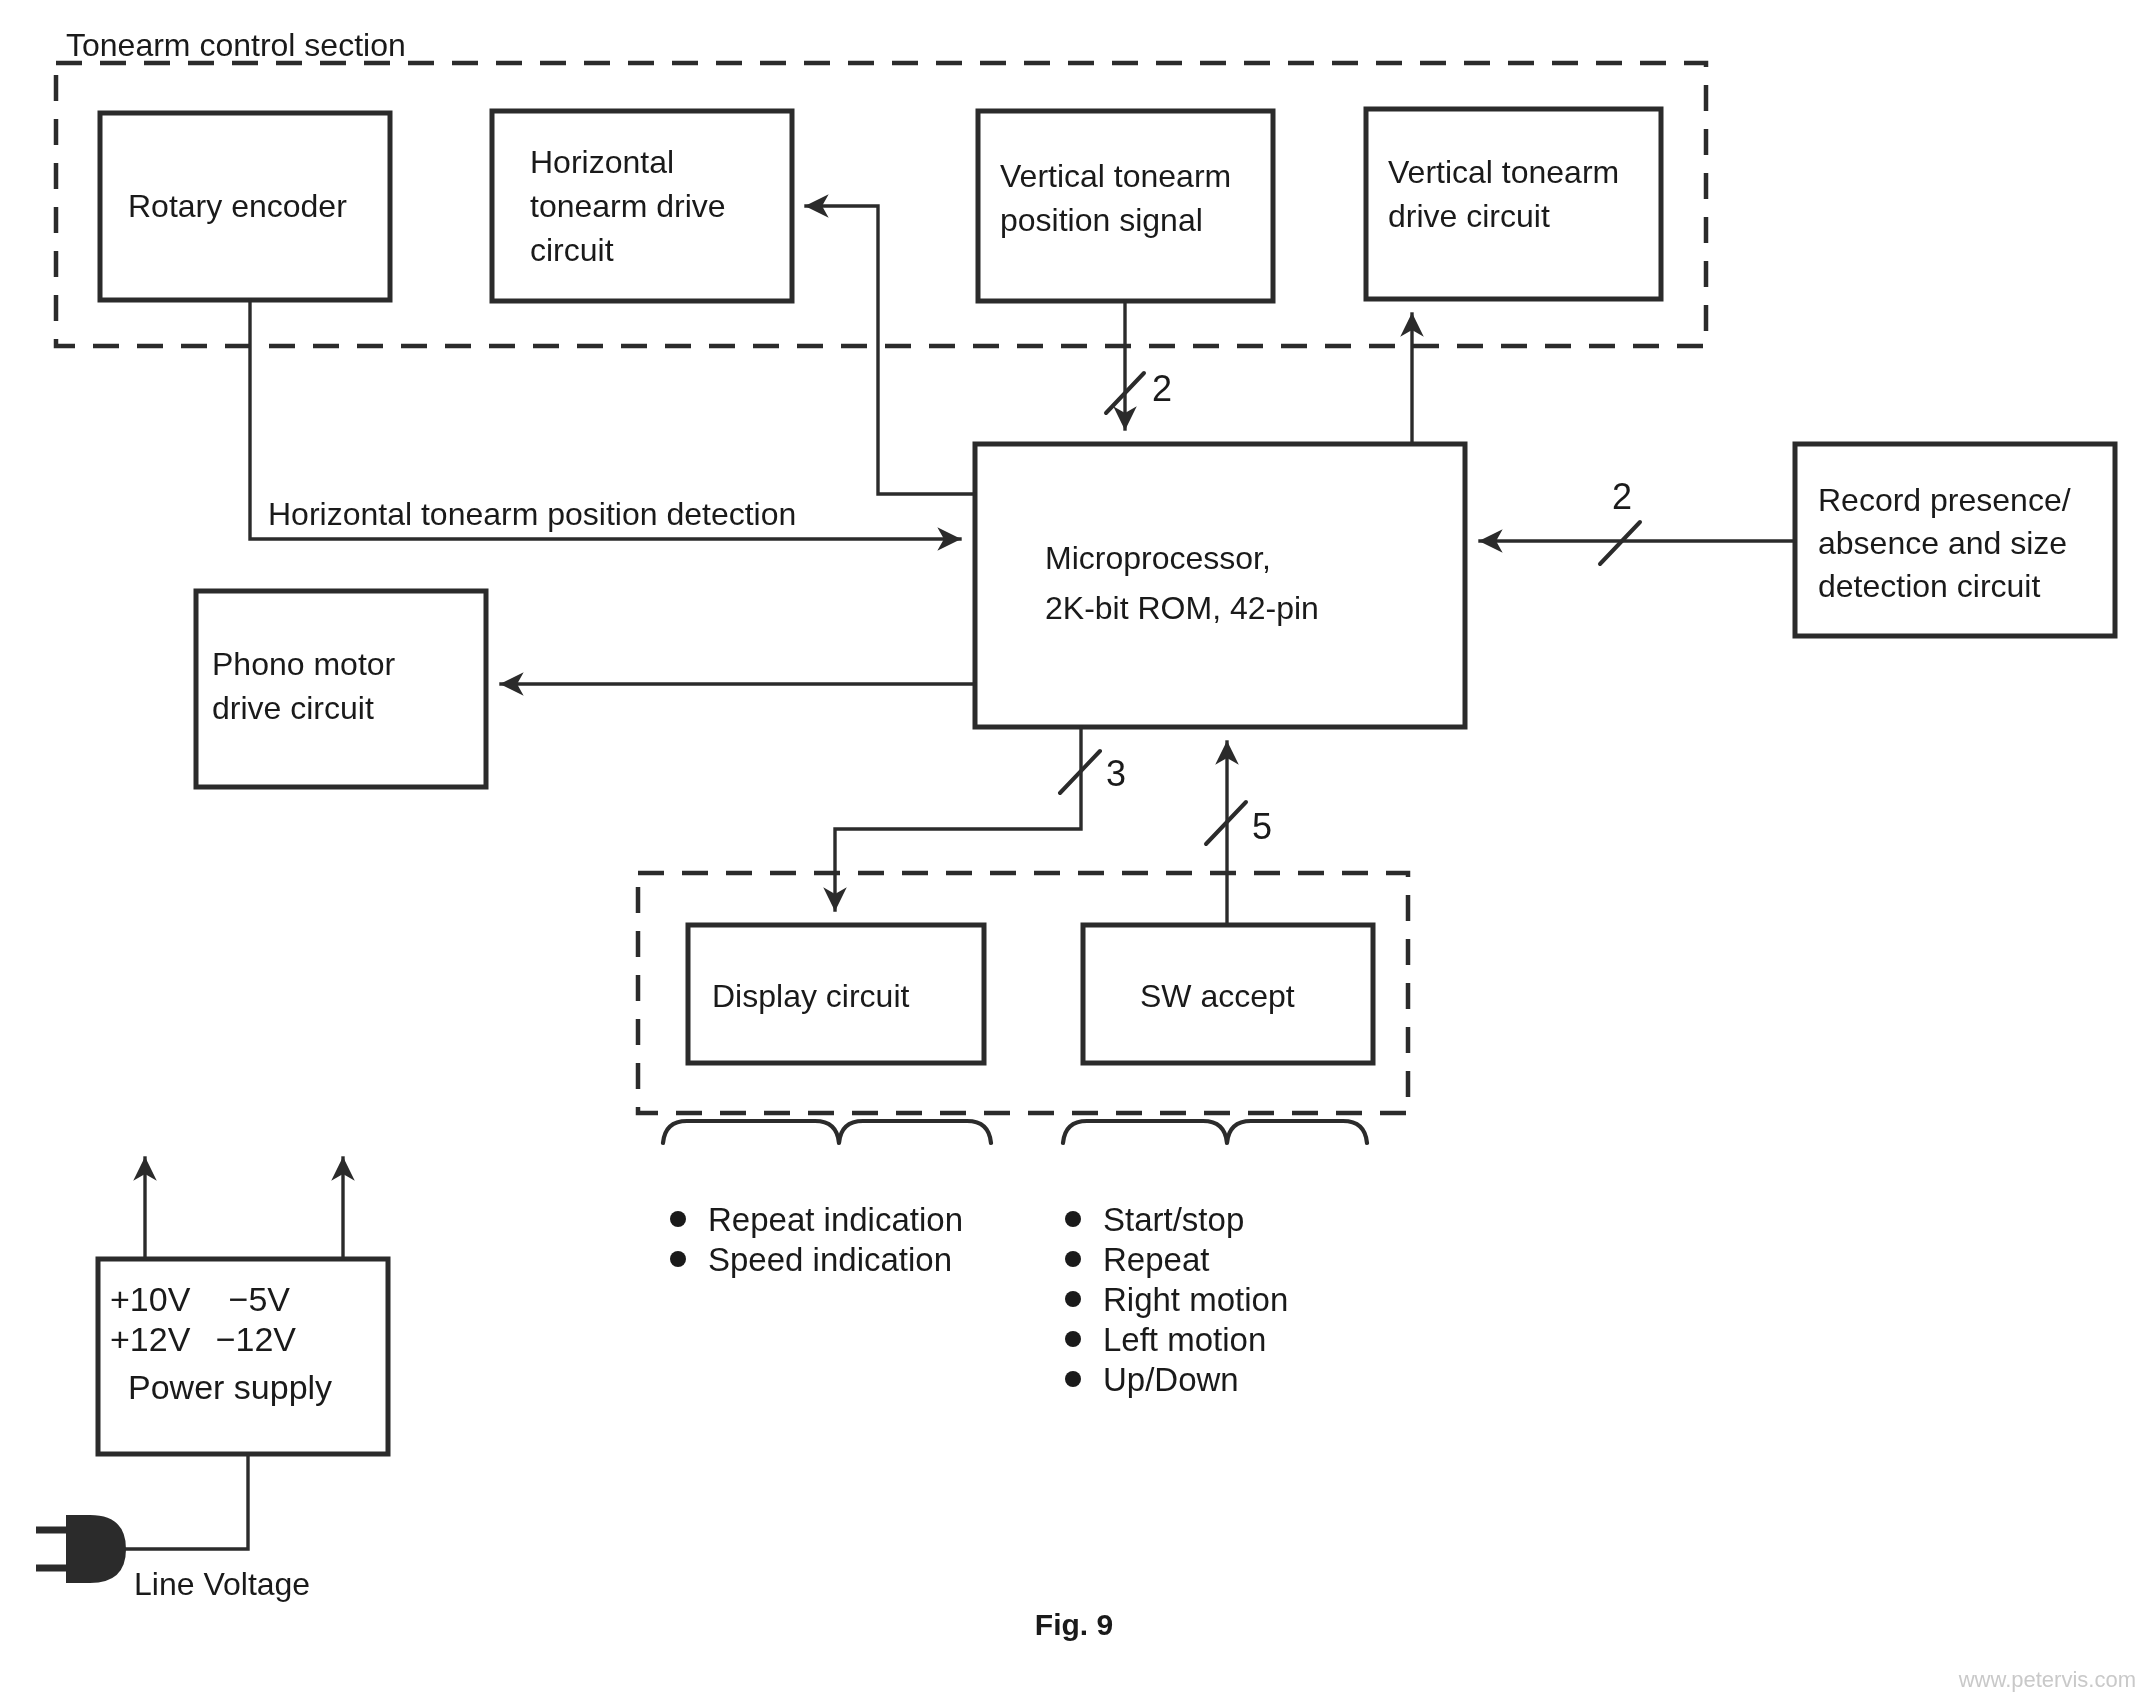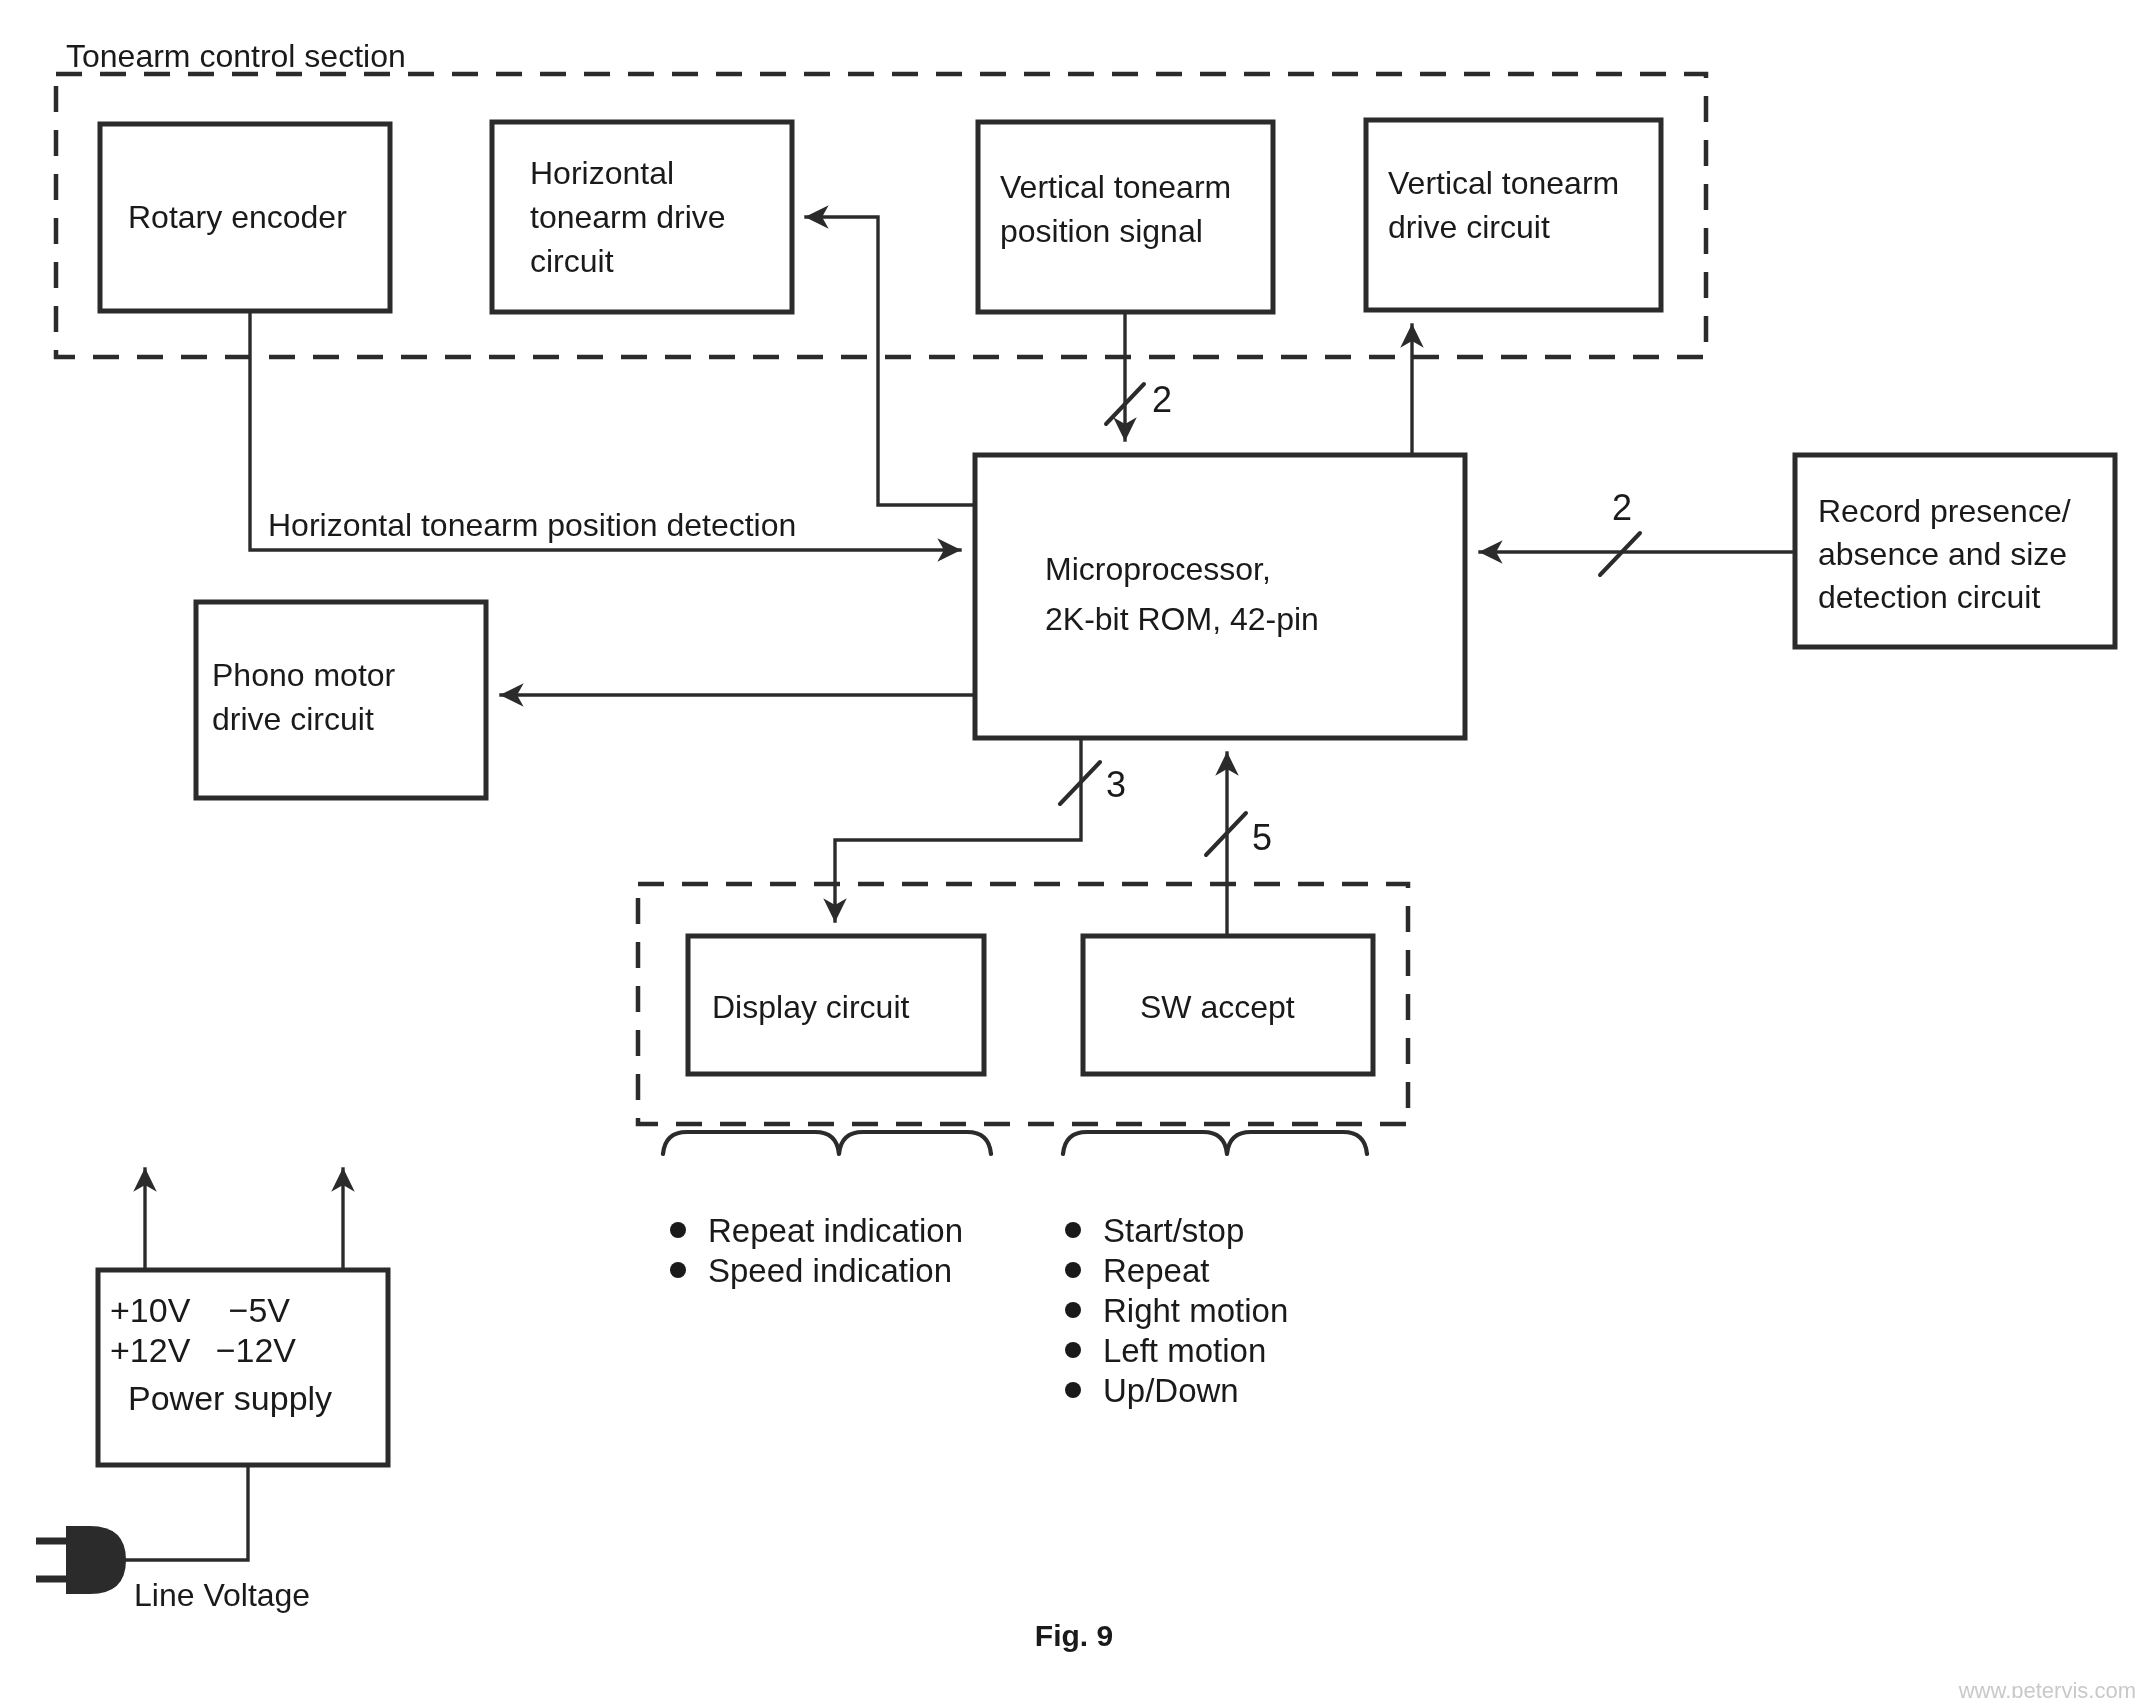--- a/index.html
+++ b/index.html
@@ -10,21 +10,21 @@
   body {
     width: 2148px;
     height: 1698px;
     font-family: "Liberation Sans", sans-serif;
     color: #1a1a1a;
     position: relative;
     overflow: hidden;
   }
   #diagram-root {
     position: absolute;
-    left: 0; top: 12px;
+    left: 0; top: 1px;
     width: 2148px;
     height: 1368px;
   }
   svg#figure {
     position: absolute;
     left: 0; top: 0;
     width: 2148px;
     height: 1698px;
     display: block;
   }

